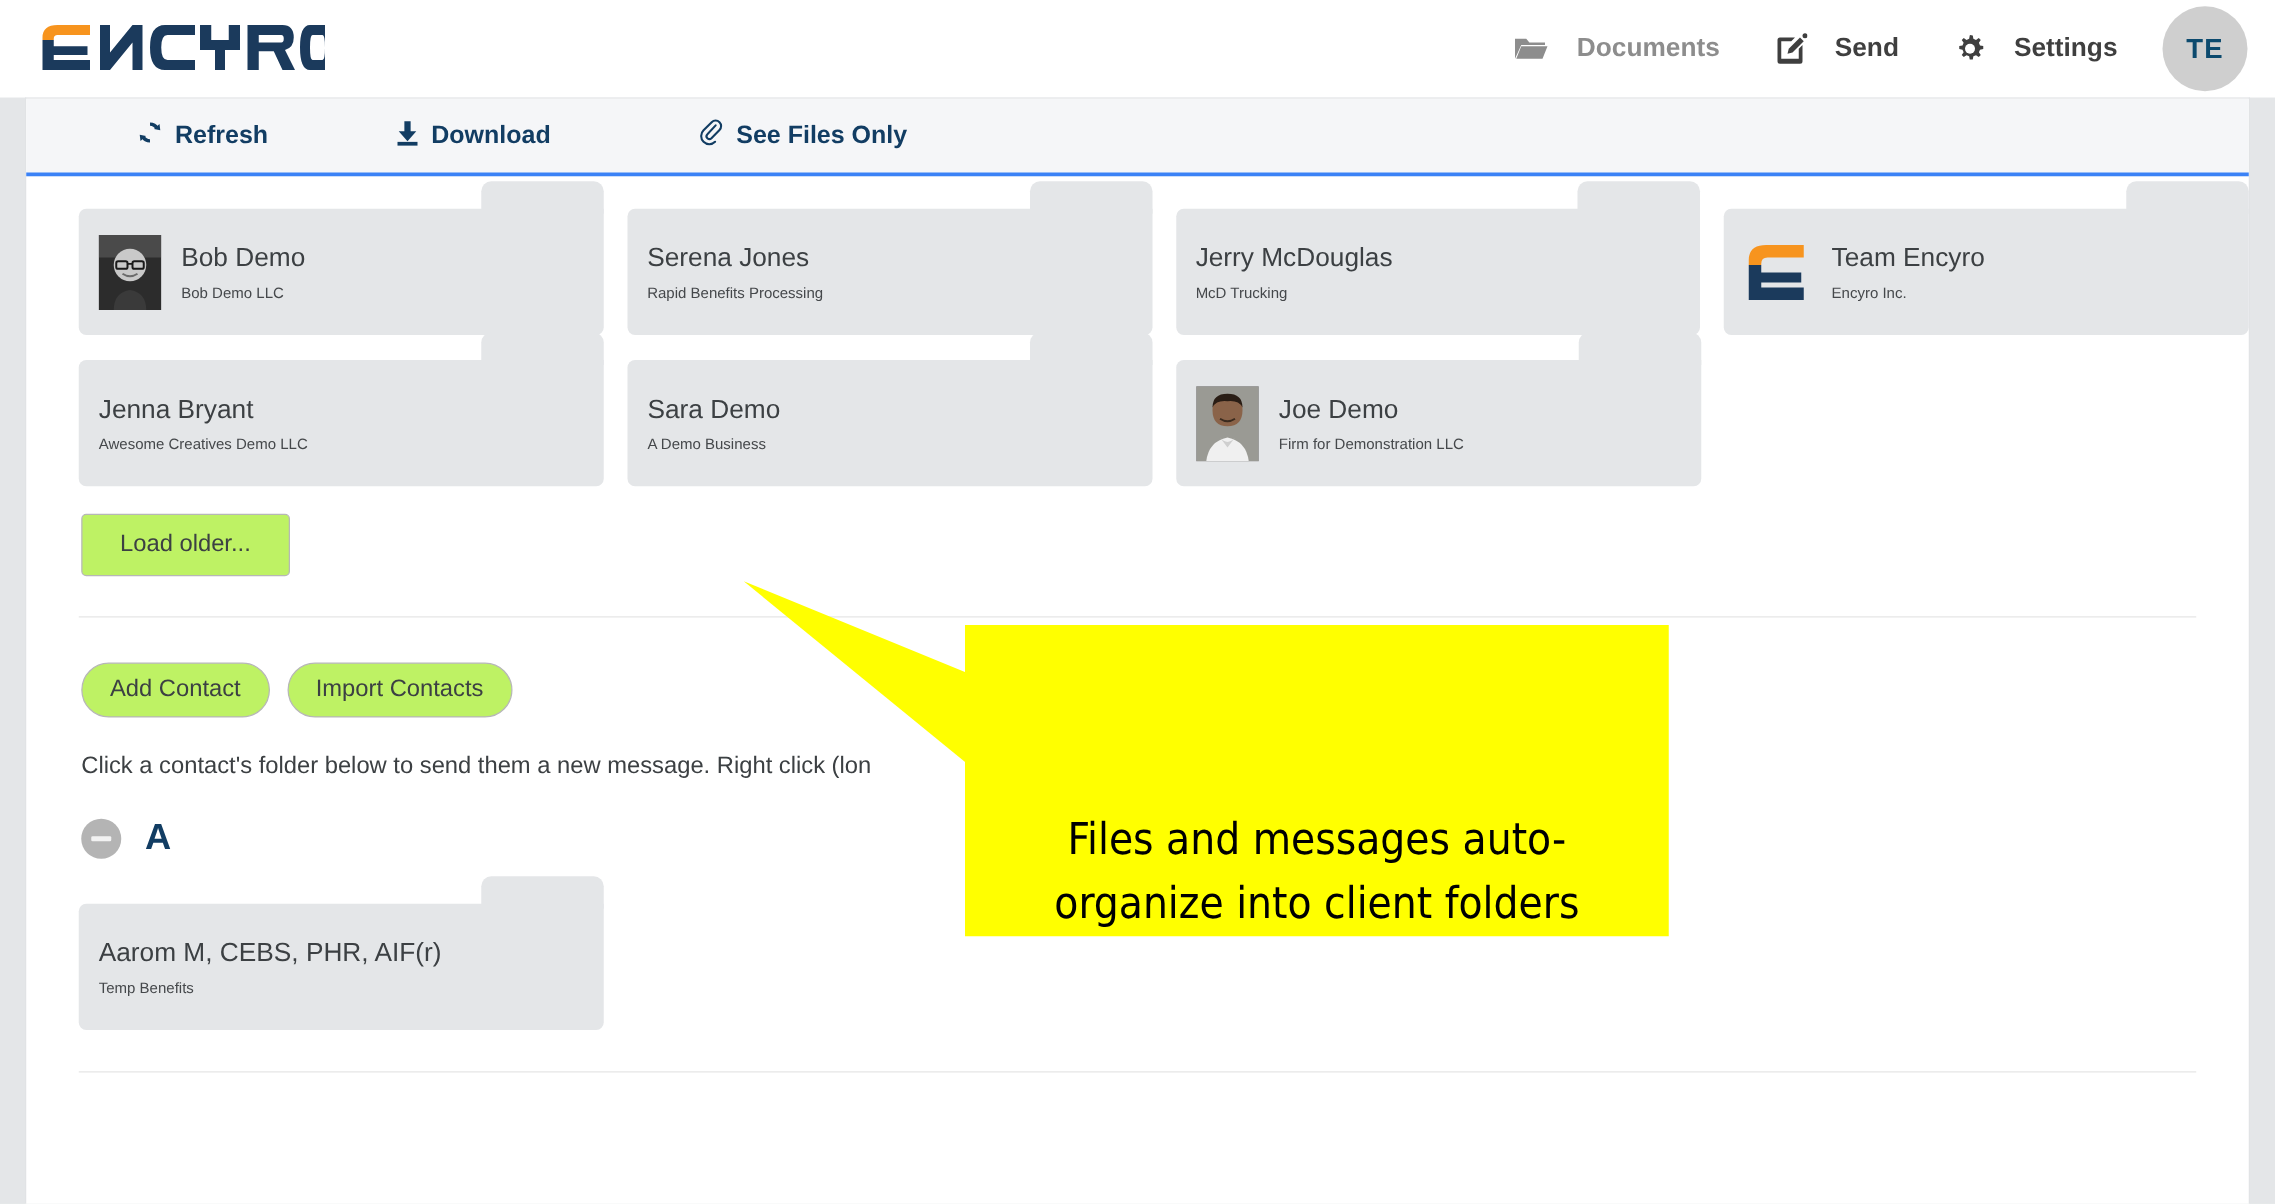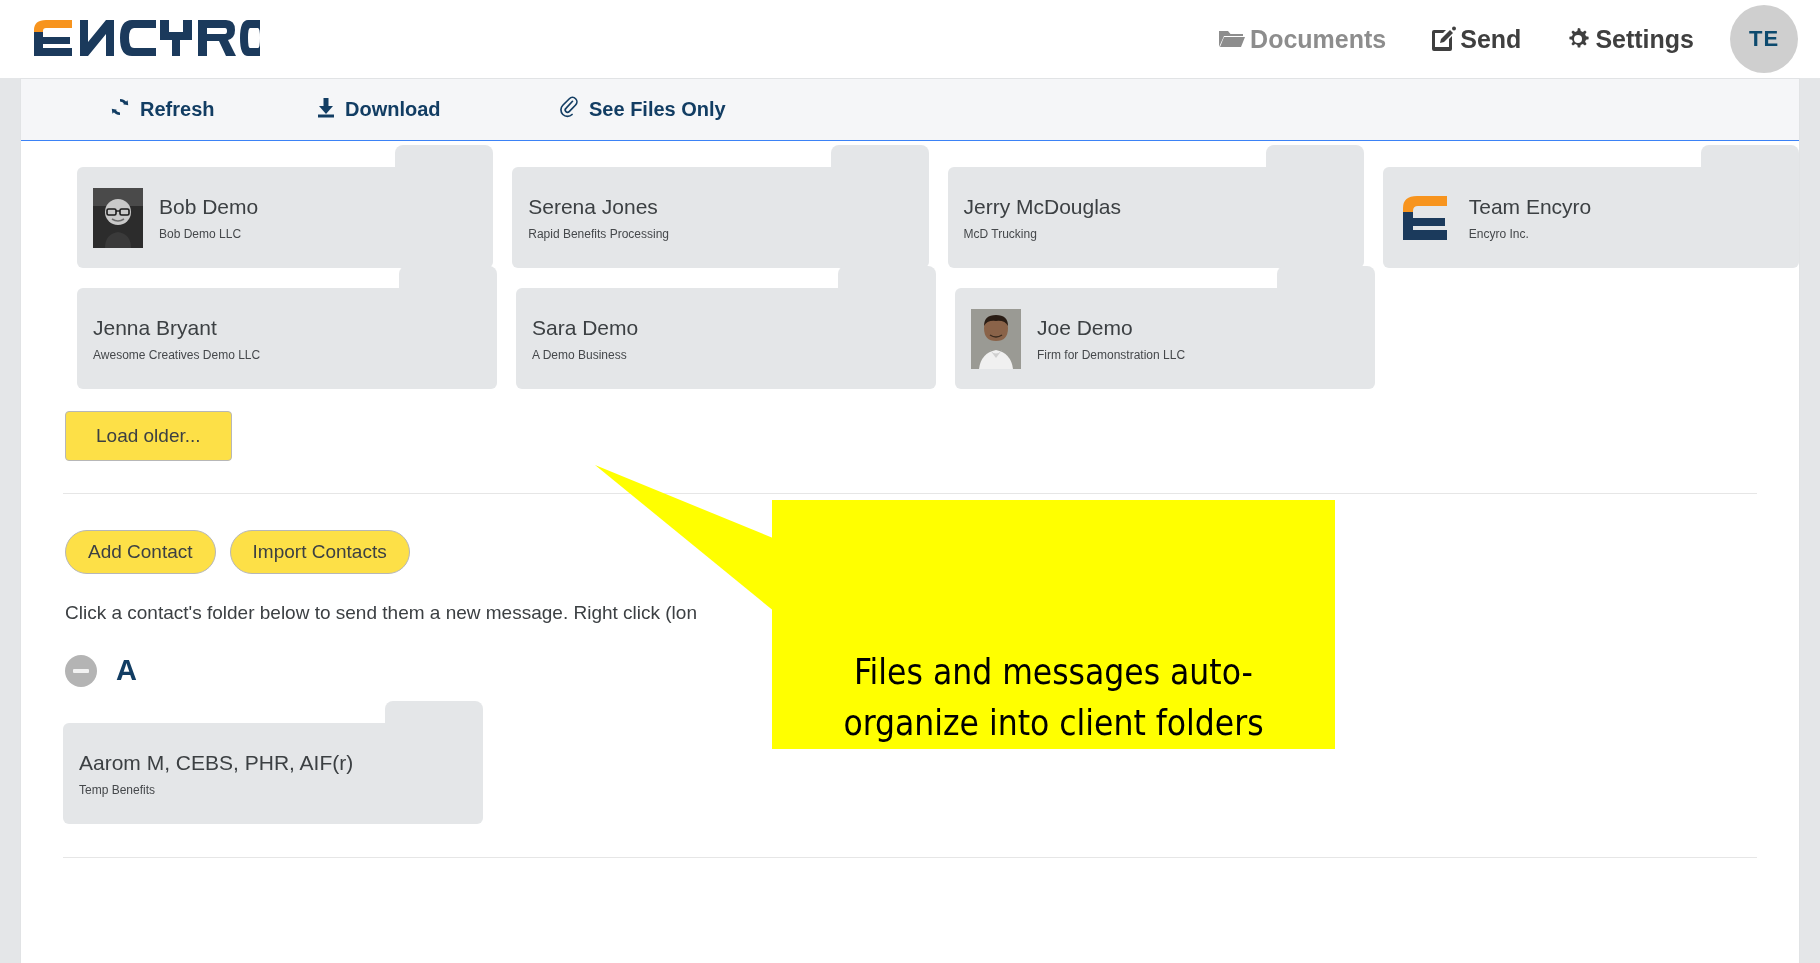--- a/index.html
+++ b/index.html
@@ -20,23 +20,23 @@
     position: absolute; left: 30px; top: 16px;
     width: 230px; height: 44px;
   }
   .logo-svg { display: block; }
 
   .topnav {
     position: absolute; right: 22px; top: 0; height: 78px;
     display: flex; align-items: center; gap: 0px;
   }
   .nav-item {
-    display: flex; align-items: center; gap: 4px;
+    display: flex; align-items: center; gap: 22px;
     padding: 0 22px; height: 78px; cursor: pointer;
-    font-size: 25px; font-weight: bold; color: #3f3f3f;
+    font-size: 21px; font-weight: bold; color: #3f3f3f;
     white-space: nowrap;
   }
   .nav-item.muted { color: #8d8d8d; }
   .nav-icon { display: flex; align-items: center; }
   .avatar {
     width: 68px; height: 68px; border-radius: 50%;
     background: #cfcfcf; color: #0c4a6e;
     display: flex; align-items: center; justify-content: center;
     font-size: 22px; font-weight: bold; letter-spacing: 1px;
     margin-left: 14px; cursor: pointer;
@@ -48,37 +48,37 @@
     width: 1780px; height: 885px;
     background: #ffffff;
     border: 1px solid #e1e3e5;
     border-bottom: none;
   }
 
   
   .toolbar {
     position: relative; height: 62px; width: 100%;
     background: #f5f6f8;
-    border-bottom: 1px solid #3b82f6;
+    border-bottom: 3px solid #3b82f6;
     display: flex; align-items: center;
   }
   .tool-btn {
     display: flex; align-items: center; gap: 9px;
     font-size: 20px; font-weight: bold; color: #123d63;
     cursor: pointer; white-space: nowrap;
   }
   .tool-btn.t1 { position: absolute; left: 88px; }
   .tool-btn.t2 { position: absolute; left: 295px; }
   .tool-btn.t3 { position: absolute; left: 537px; }
 
   
   .folders-area { position: relative; padding: 26px 0 0 0; }
   .folder-row {
     position: relative;
-    display: flex; gap: 19px; padding-left: 56px;
+    display: flex; gap: 19px; padding-left: 42px;
     margin-bottom: 20px;
   }
   .folder {
     position: relative;
     width: 420px; height: 101px;
     background: #e4e6e8;
     border-radius: 6px;
     border-top-right-radius: 0;
     display: flex; align-items: center;
     padding: 0 16px;
@@ -99,21 +99,21 @@
   .folder-logo {
     width: 54px; height: 52px; flex: 0 0 auto; margin-right: 16px;
   }
   .folder-text { display: flex; flex-direction: column; gap: 8px; min-width: 0; }
   .folder-name { font-size: 21px; color: #3c4043; white-space: nowrap; }
   .folder-org  { font-size: 12px; color: #45484b; white-space: nowrap; }
   .folder.noimg .folder-text { padding-left: 0px; }
 
   
   .btn-outline {
-    background: #fde047; border: 1px solid #b7b7b7; border-radius: 4px;
+    background: #bef264; border: 1px solid #b7b7b7; border-radius: 4px;
     font-size: 19px; color: #3c4043; font-family: "Liberation Sans", sans-serif;
     cursor: pointer; white-space: nowrap;
   }
   .load-older { margin-left: 44px; margin-top: 2px; padding: 13px 30px; }
 
   .divider {
     height: 1px; background: #e6e6e6; margin: 32px 42px 0 42px;
   }
 
   .actions { display: flex; gap: 14px; padding: 36px 0 0 44px; }

